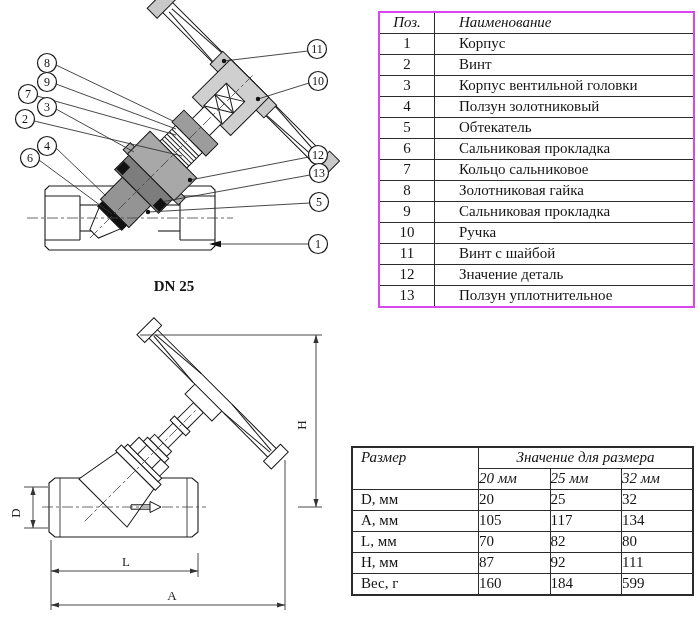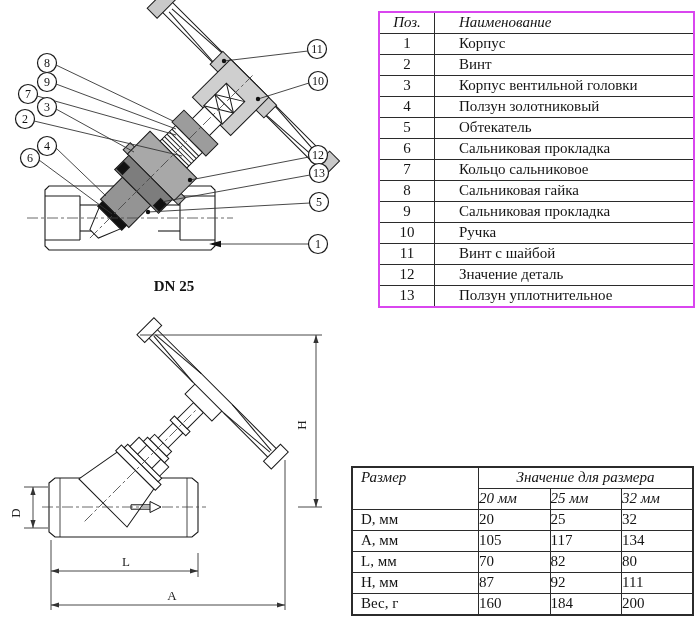--- a/index.html
+++ b/index.html
@@ -11,21 +11,21 @@
   
   table.tech{border-collapse:collapse;table-layout:fixed;
              font-family:"Liberation Serif", serif;font-size:15px;color:#141414;}
   table.tech td{border:1px solid #2b2b2b;height:20px;padding:0;line-height:1.05;
                 overflow:hidden;white-space:nowrap;}
   table.parts{position:absolute;left:378px;top:11px;width:317px;border:2px solid #d946ef;}
   table.parts td.pos{width:54px;text-align:center;}
   table.parts td.nm{padding-left:24px;text-align:left;}
   table.parts tr.hdr td{font-style:italic;}
 
-  table.sizes{position:absolute;left:351px;top:466px;width:343px;border:2px solid #2b2b2b;padding-left:48px;}
+  table.sizes{position:absolute;left:351px;top:446px;width:343px;border:2px solid #2b2b2b;padding-left:48px;}
   table.sizes td.lbl{width:117px;text-align:left;padding-left:8px;}
   table.sizes td.val{width:75px;text-align:left;}
   table.sizes td.hdr{font-style:italic;}
   table.sizes td.lblhdr{font-style:italic;vertical-align:top;padding-top:2px;}
 </style>
 </head>
 <body>
 
 <div class="sheet">
 
@@ -250,21 +250,21 @@
     <tr>
           <td class="pos">6</td>
           <td class="nm">Сальниковая прокладка</td>
         </tr>
     <tr>
           <td class="pos">7</td>
           <td class="nm">Кольцо сальниковое</td>
         </tr>
     <tr>
           <td class="pos">8</td>
-          <td class="nm">Сальниковая гайка</td>
+          <td class="nm">Золотниковая гайка</td>
         </tr>
     <tr>
           <td class="pos">9</td>
           <td class="nm">Сальниковая прокладка</td>
         </tr>
     <tr>
           <td class="pos">10</td>
           <td class="nm">Ручка</td>
         </tr>
     <tr>
@@ -314,18 +314,18 @@
     <tr>
       <td class="lbl">H, мм</td>
       <td class="val">87</td>
       <td class="val">92</td>
       <td class="val">111</td>
     </tr>
     <tr>
       <td class="lbl">Вес, г</td>
       <td class="val">160</td>
       <td class="val">184</td>
-      <td class="val">200</td>
+      <td class="val">599</td>
     </tr>
   </tbody>
     </table>
 
 </div>
 
 </body></html>

